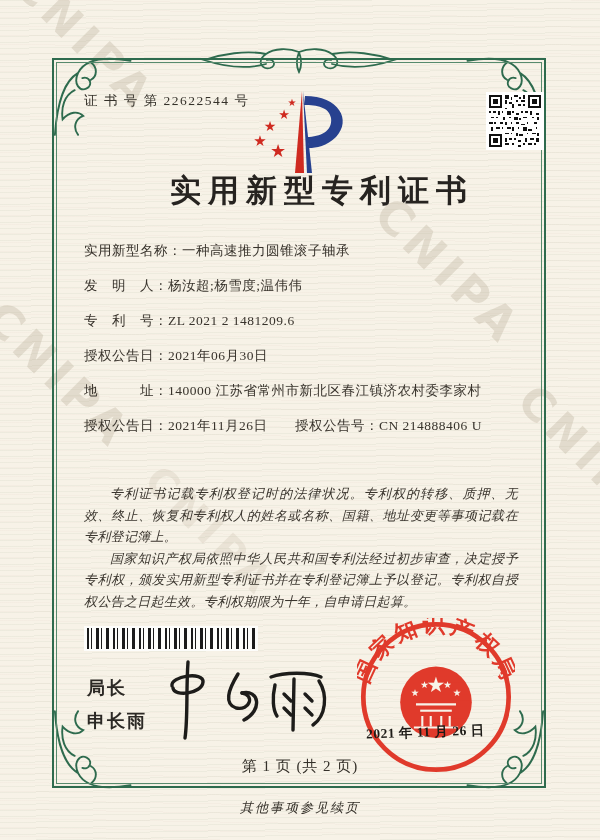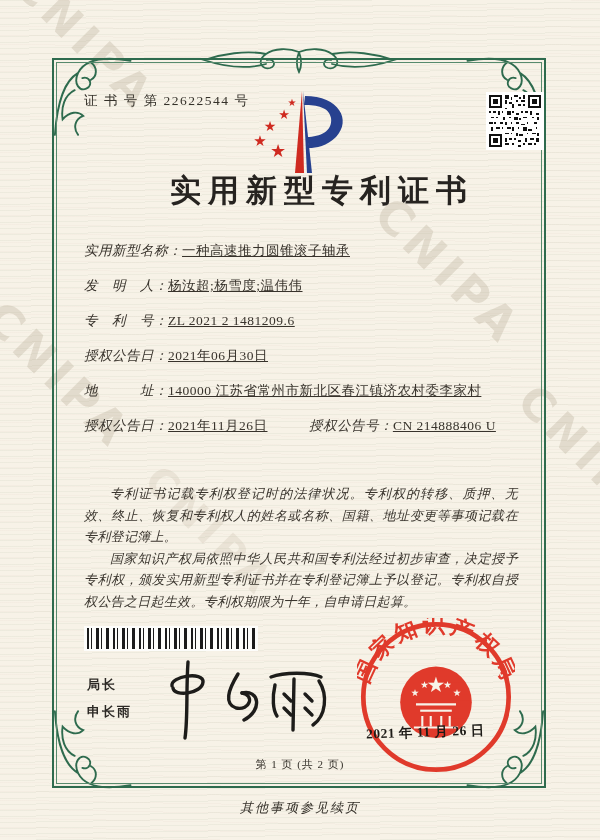--- a/index.html
+++ b/index.html
@@ -46,54 +46,54 @@
   }
   .logo{position:absolute;left:240px;top:86px;width:122px;height:92px;}
   .qr{position:absolute;left:486px;top:92px;width:58px;height:58px;background:#fff;padding:3px;box-sizing:border-box;}
   .title{
     position:absolute;left:0;right:0;top:170px;
     text-align:center;font-size:31px;font-weight:bold;
     letter-spacing:7px;color:#262320;padding-left:44px;
   }
   .fields{position:absolute;left:84px;top:242px;width:436px;font-size:13.5px;color:#38332c;}
   .frow{height:21px;margin-bottom:14px;white-space:nowrap;}
-  .frow .lab{letter-spacing:0.5px;font-style:italic;}
-  .frow .val{letter-spacing:0.5px;text-decoration:underline;}
-  .frow.two .cell2{margin-left:38px;}
+  .frow .lab{letter-spacing:0.5px;}
+  .frow .val{letter-spacing:0.5px;}
+  .frow.two .cell2{margin-left:24px;}
   .paras{
     position:absolute;left:84px;top:483px;width:434px;
     font-size:13px;line-height:21.5px;color:#3a352e;
     text-align:justify;font-style:italic;letter-spacing:0.3px;
   }
   .paras p{margin:0;text-indent:2em;}
   .barcode{
     position:absolute;left:84px;top:626px;width:174px;height:25px;
     background:#fdfdfb;padding:2px 3px;box-sizing:border-box;
   }
   .barcode .bars{
     width:100%;height:100%;
     background:repeating-linear-gradient(90deg,
       #1b1b1b 0 2px, #fdfdfb 2px 4px,
       #1b1b1b 4px 5px, #fdfdfb 5px 9px,
       #1b1b1b 9px 12px, #fdfdfb 12px 14px,
       #1b1b1b 14px 15px, #fdfdfb 15px 19px,
       #1b1b1b 19px 22px, #fdfdfb 22px 26px);
   }
-  .signer{position:absolute;left:87px;top:676px;font-size:13px;color:#2c2925;font-weight:600;}
+  .signer{position:absolute;left:87px;top:676px;font-size:18px;color:#2c2925;font-weight:600;}
   .signer div{margin-bottom:9px;letter-spacing:2px;}
   .signature{position:absolute;left:158px;top:650px;width:190px;height:95px;}
   .seal{position:absolute;left:357px;top:618px;width:158px;height:158px;}
   .seal-date{
     position:absolute;left:366px;top:723px;width:150px;
     font-size:13.5px;color:#1d1b17;letter-spacing:0.5px;
     transform:rotate(-2deg);white-space:nowrap;font-weight:600;
   }
   .page-num{
     position:absolute;left:0;right:0;top:757px;
-    text-align:center;font-size:11px;color:#35312a;letter-spacing:1px;
+    text-align:center;font-size:15px;color:#35312a;letter-spacing:1px;
   }
   .continuation{
     position:absolute;left:0;right:0;top:799px;
     text-align:center;font-size:13px;color:#35312a;letter-spacing:2px;font-style:italic;
   }
 </style>
 </head>
 <body>
 
 <div class="page">

